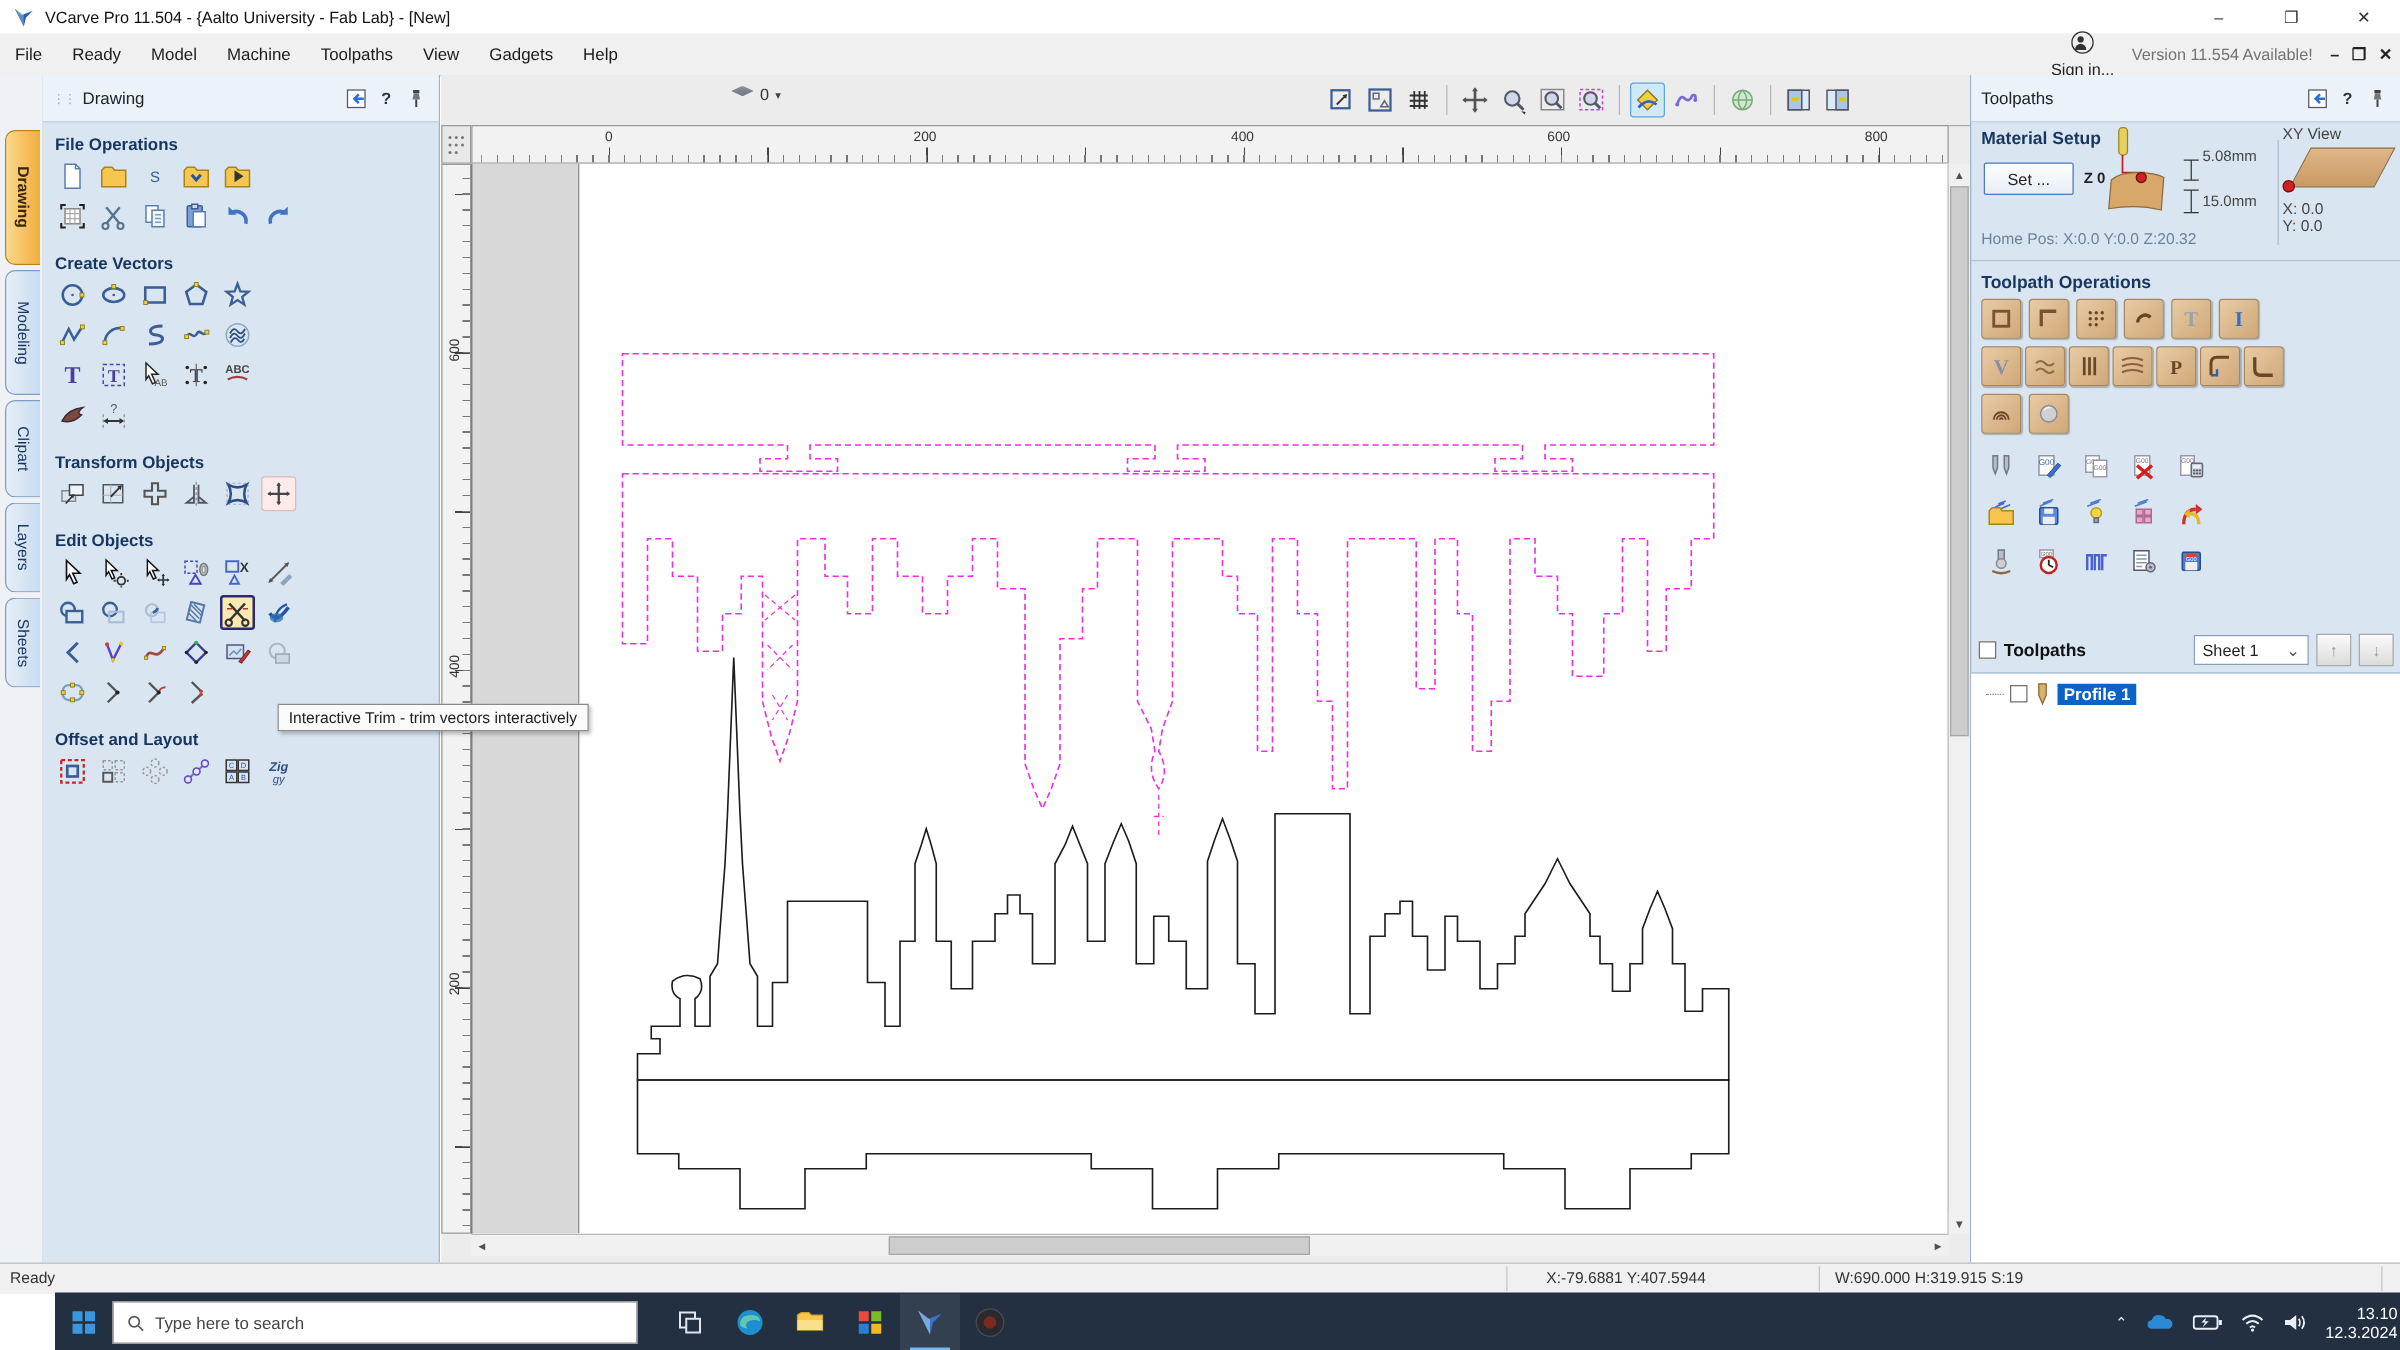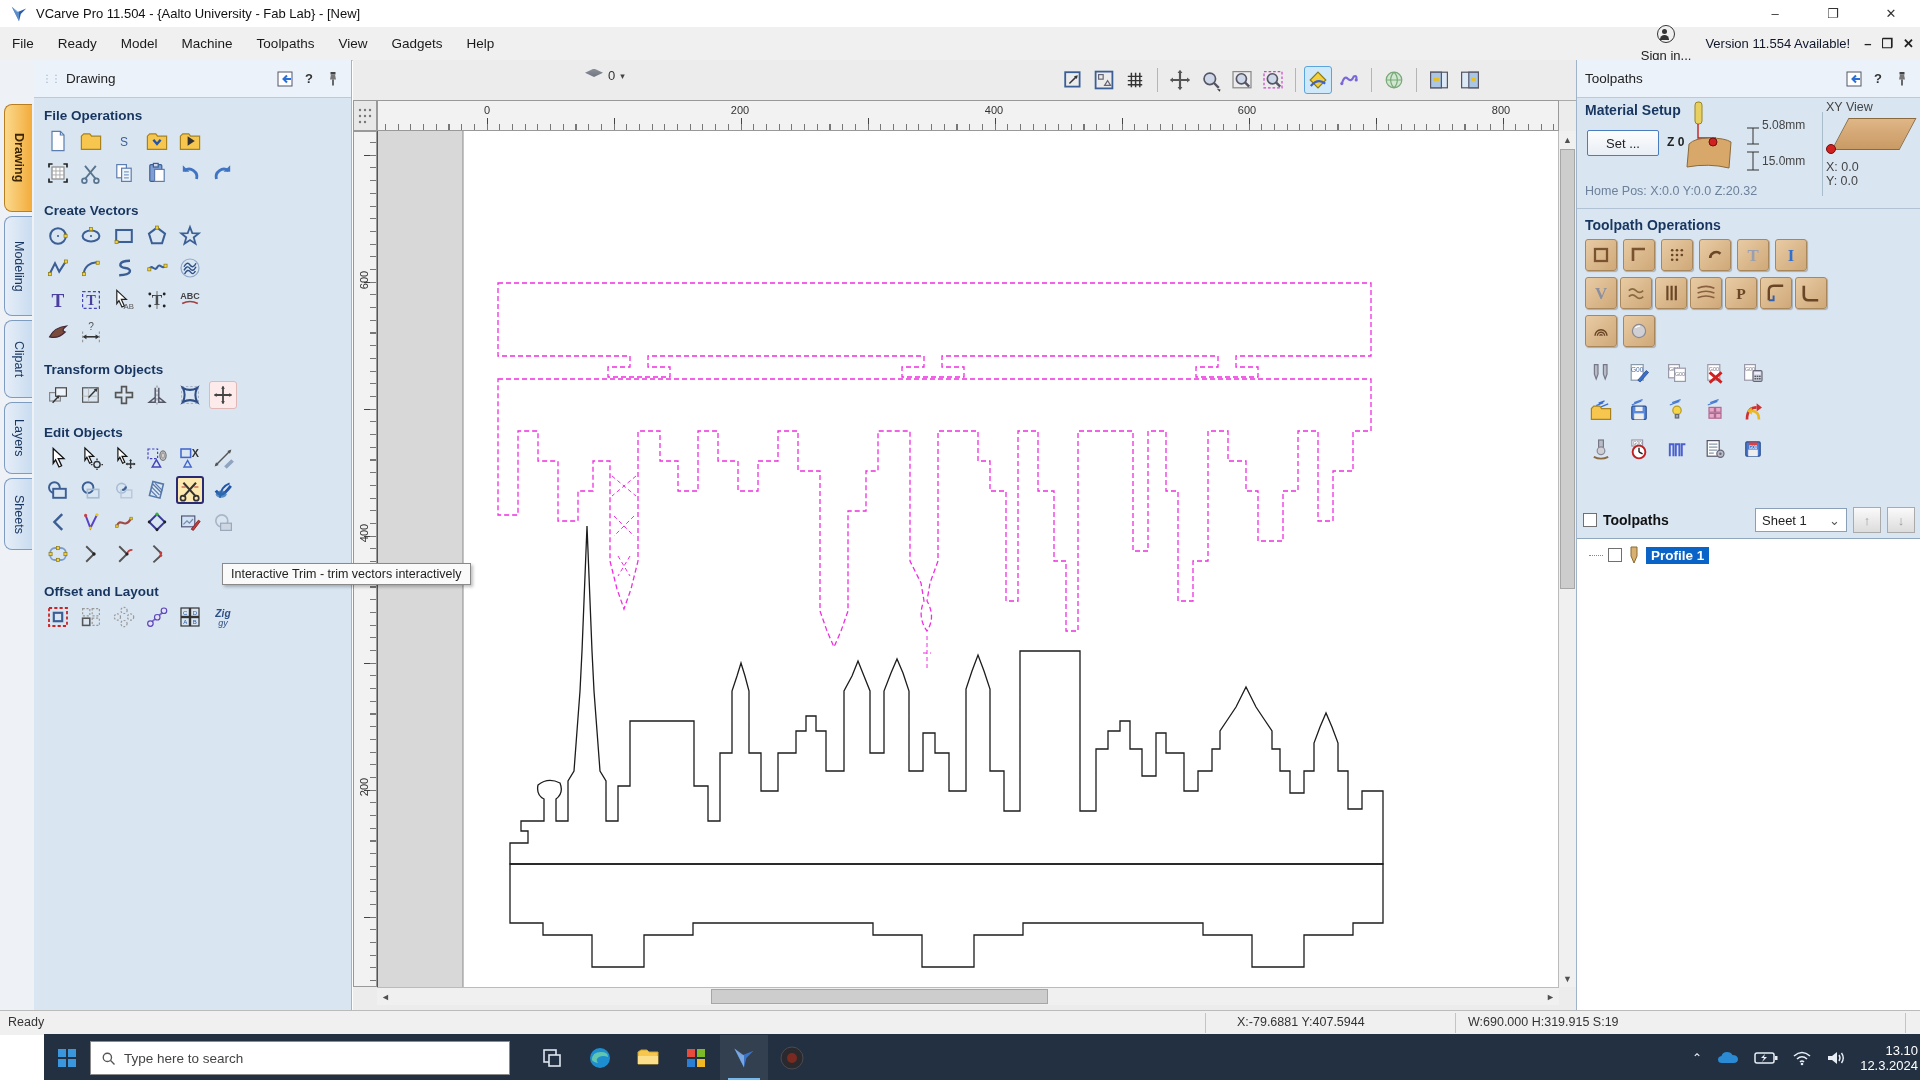--- a/index.html
+++ b/index.html
@@ -11,21 +11,21 @@
   .wctrls{position:absolute;right:0;top:0;height:27px;display:flex;}
   .wctrls .wc{width:58px;height:27px;display:flex;align-items:center;justify-content:center;font-size:13px;color:#333;}
   
   #menubar{position:absolute;left:0;top:27px;width:1920px;height:33px;background:#f0f0f0;border-bottom:1px solid #d0d0d0;display:flex;align-items:center;}
   #menubar .mi{padding:0 12px;font-size:13.5px;color:#1a1a1a;}
   #menubar .mright{position:absolute;right:6px;display:flex;align-items:center;gap:14px;}
   .signin{display:flex;align-items:center;gap:5px;color:#222;flex-direction:column;}
   .signin .pic{width:16px;height:16px;border:1.5px solid #333;border-radius:50%;position:relative;}
   .signin .pic:after{content:"";position:absolute;left:4px;top:3px;width:5px;height:5px;border-radius:50%;background:#333;}
   .signin .pic:before{content:"";position:absolute;left:2px;top:9px;width:9px;height:5px;border-radius:5px 5px 0 0;background:#333;}
-  .verlink{color:#0f172a;}
+  .verlink{color:#737373;}
   .mdic{display:flex;gap:10px;font-weight:bold;color:#222;}
   
   #vtabs{position:absolute;left:0;top:60px;width:34px;height:950px;background:#eef2f7;border-right:1px solid #b8c6d6;}
   .vtab{position:absolute;left:4px;width:28px;border:1px solid #7d9cc0;border-right:none;border-radius:8px 0 0 8px;background:linear-gradient(90deg,#e6eef8,#c9dcf0);color:#17355f;writing-mode:vertical-rl;display:flex;align-items:center;justify-content:center;font-size:12.5px;padding:10px 0;box-sizing:border-box;}
   .vtab.active{background:linear-gradient(90deg,#fbd98d,#f2ac3c);border-color:#b97f1e;color:#3a2504;font-weight:bold;}
   
   #dpanel{position:absolute;left:34px;top:60px;width:318px;height:950px;background:#d9e6f2;border-right:1px solid #9fb4c8;box-sizing:border-box;}
   .phead{height:38px;background:#ecf2fa;border-bottom:1px solid #b8cade;display:flex;align-items:center;padding:0 8px;box-sizing:border-box;}
   .phead .grip{color:#9ab0c4;font-size:10px;letter-spacing:-1px;margin-right:6px;}
   .phead .ptitle{font-size:13.5px;color:#222;flex:1;}

